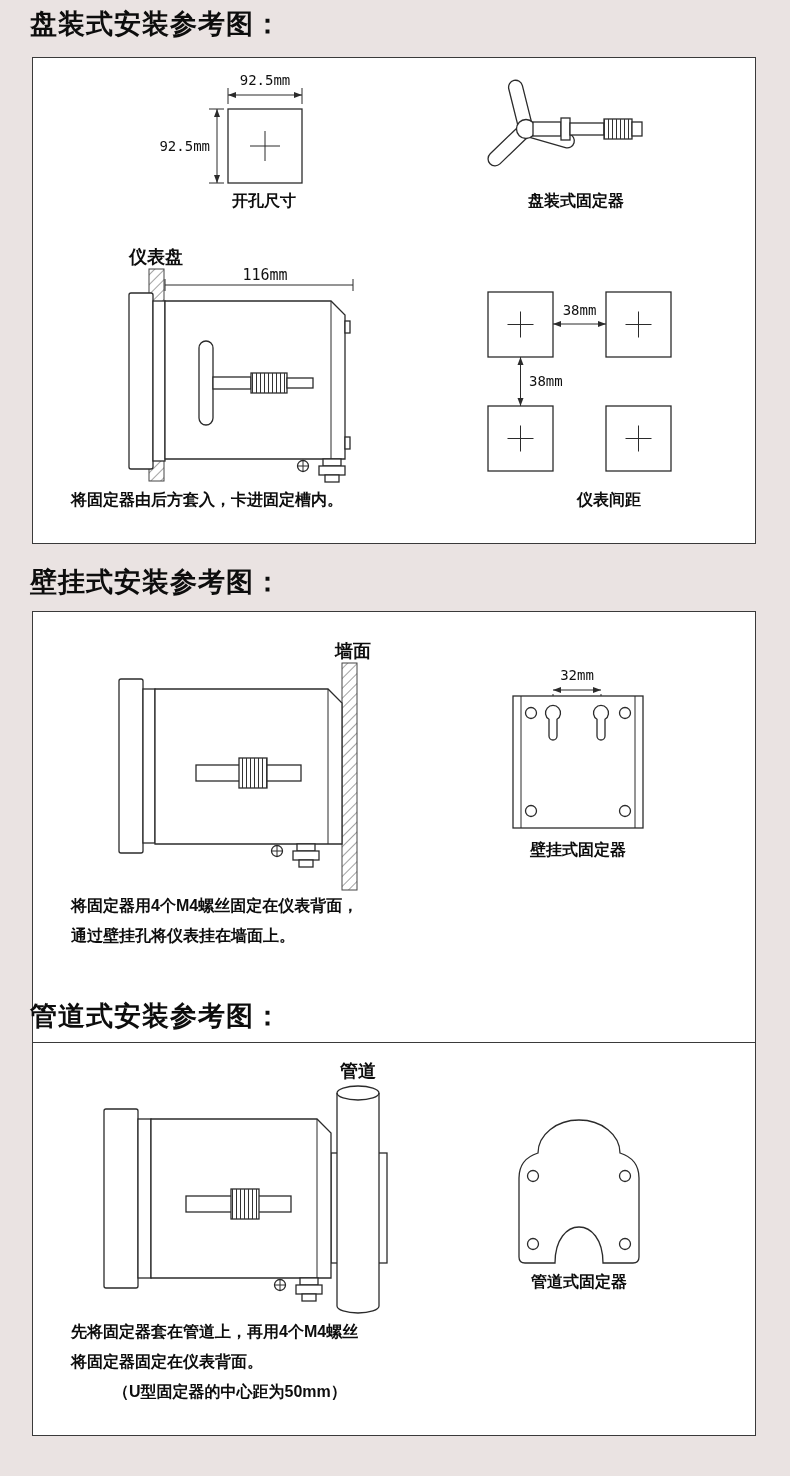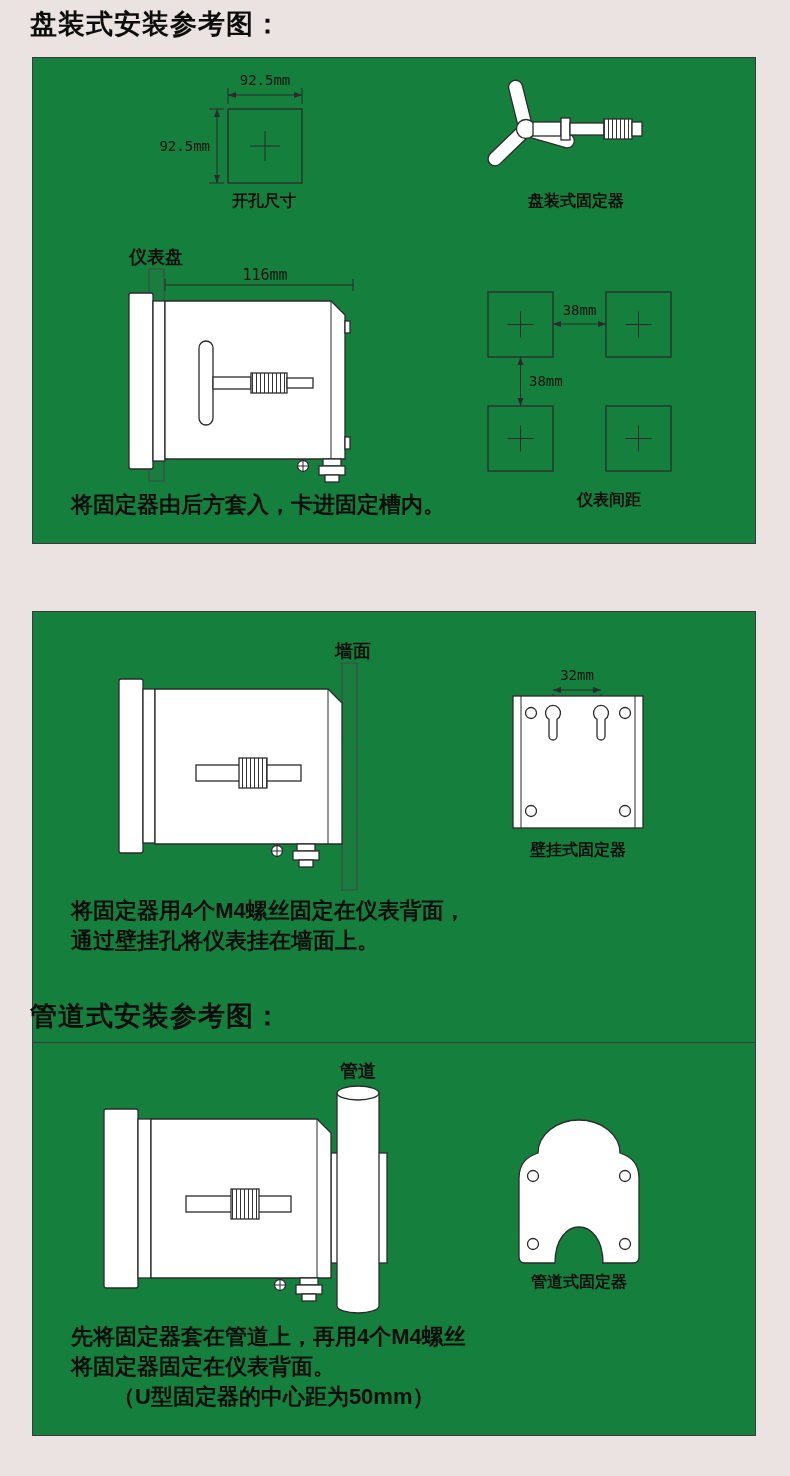--- a/index.html
+++ b/index.html
@@ -1,22 +1,22 @@
 <!DOCTYPE html>
 <html><head>
 <meta charset="utf-8">
 <style>
   * { margin:0; padding:0; box-sizing:border-box; }
   html,body { background:#eae3e2; }
   body { font-family:"Liberation Sans", sans-serif; }
   .page { position:relative; width:790px; height:1476px; background:#eae3e2; overflow:hidden; }
   .sec-title { position:absolute; left:30px; font-size:27px; font-weight:bold; color:#0d0d0d; letter-spacing:1px; white-space:nowrap; }
-  .panel-box { position:absolute; left:32px; width:724px; background:#15803d; border:1px solid #3a3a3a; }
+  .panel-box { position:absolute; left:32px; width:724px; background:#ffffff; border:1px solid #3a3a3a; }
   .dwg-label { position:absolute; transform:translateX(-50%); font-size:16px; font-weight:bold; color:#0d0d0d; white-space:nowrap; }
-  .caption { position:absolute; font-size:22px; font-weight:bold; color:#0d0d0d; white-space:nowrap; }
+  .caption { position:absolute; font-size:16px; font-weight:bold; color:#0d0d0d; white-space:nowrap; }
   svg { position:absolute; overflow:visible; }
   .ln { stroke:#2b2b2b; stroke-width:1.3; fill:none; }
   .fw { fill:#ffffff; stroke:#2b2b2b; stroke-width:1.3; }
   .thin { stroke:#2b2b2b; stroke-width:1; fill:none; }
   .arr { fill:#2b2b2b; stroke:none; }
   .dim { font-family:"DejaVu Sans Mono", monospace; font-size:14px; fill:#111; }
   .dim-lg { font-family:"DejaVu Sans Mono", monospace; font-size:15px; fill:#111; }
   .cjk { font-family:"Liberation Sans", sans-serif; font-size:18px; font-weight:bold; fill:#0d0d0d; }
 </style>
 </head>
@@ -139,20 +139,21 @@
       <g>
         <line x1="47.5" y1="71" x2="47.5" y2="120" class="thin"></line>
         <polygon points="47.5,71 44.5,79 50.5,79" class="arr"></polygon>
         <polygon points="47.5,120 44.5,112 50.5,112" class="arr"></polygon>
         <text x="56" y="100" class="dim">38mm</text>
       </g>
     </svg>
     <div class="dwg-label" style="left:576px; top:432px;">仪表间距</div>
   </div>
 
+  <div class="sec-title" style="top:564px;">壁挂式安装参考图：</div>
 
   <div class="panel-box" style="top:611px; height:456px;">
 
     <svg style="left:60px; top:18px;" width="300" height="270" viewBox="0 0 300 270">
       <defs>
         <pattern id="hE" patternUnits="userSpaceOnUse" width="7" height="7" patternTransform="rotate(45)">
           <line x1="0" y1="0" x2="0" y2="7" stroke="#555" stroke-width="1.1"></line>
         </pattern>
         <pattern id="kE" patternUnits="userSpaceOnUse" width="4" height="4">
           <line x1="1.5" y1="0" x2="1.5" y2="4" stroke="#333" stroke-width="1"></line>

